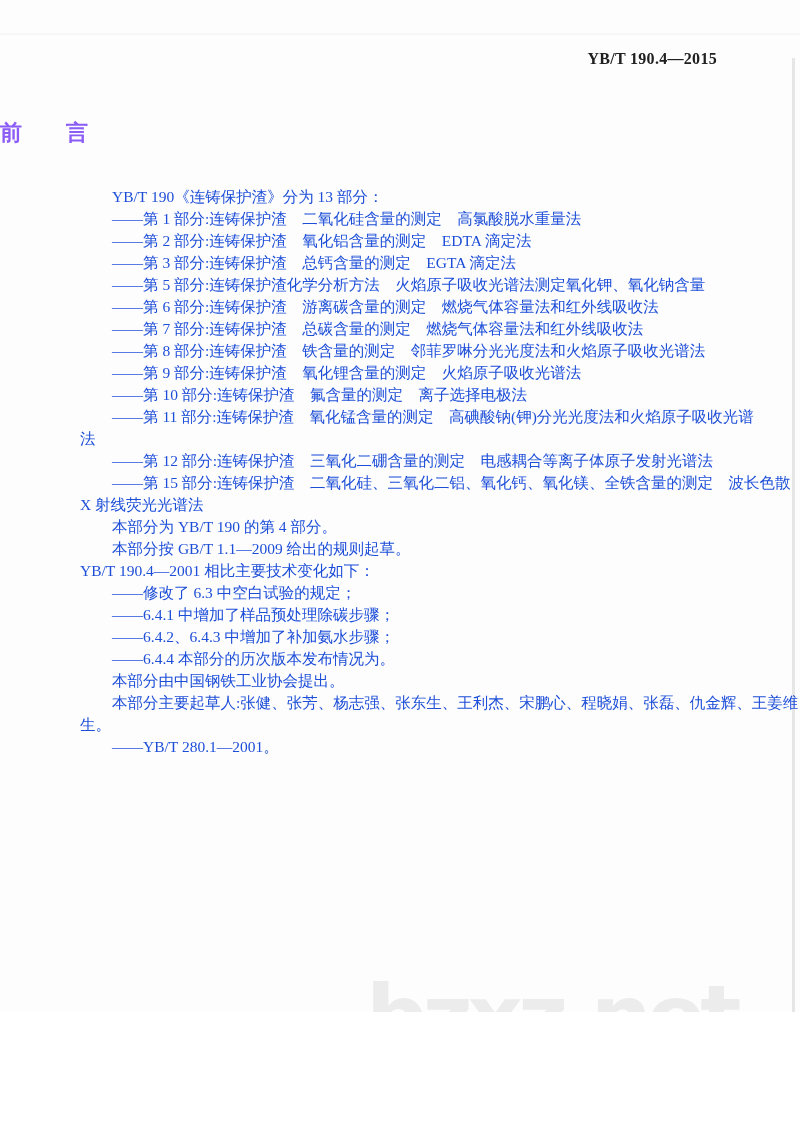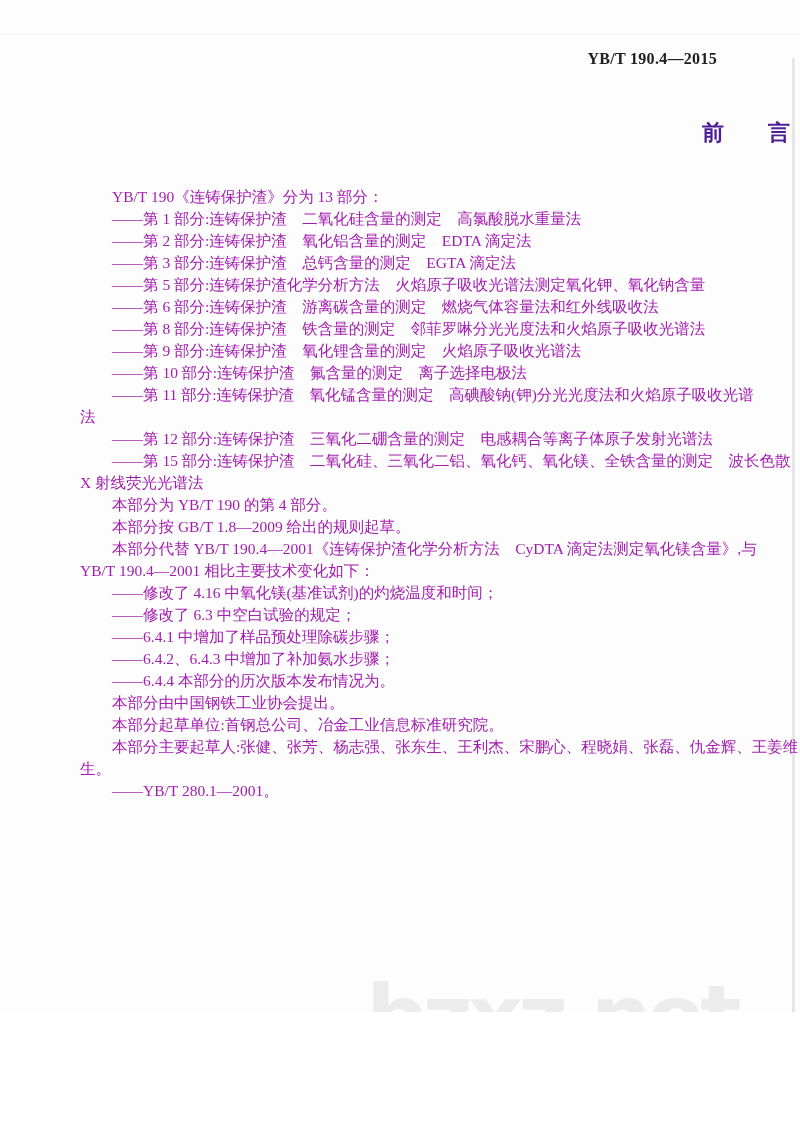--- a/index.html
+++ b/index.html
@@ -60,38 +60,38 @@
     font-size: 16px;
     font-weight: bold;
     letter-spacing: 0.3px;
     color: #202020;
   }
   .page-title {
     position: absolute;
     top: 118px;
     left: 0;
     width: 790px;
-    text-align: right;
+    text-align: left;
     font-size: 22px;
     font-weight: bold;
-    color: #4c1d95;
+    color: #8b5cf6;
   }
   .foreword {
     position: absolute;
     top: 186px;
     left: 80px;
     width: 665px;
   }
   .foreword p.line {
     margin: 0;
     font-size: 15.5px;
     line-height: 22px;
     white-space: nowrap;
     font-weight: 500;
-    color: #a21caf;
+    color: #1d4ed8;
   }
   .foreword p.line.ind {
     text-indent: 32px;
   }
   .watermark {
     position: absolute;
     top: 966px;
     left: 366px;
     font-family: "DejaVu Sans", "Liberation Sans", sans-serif;
     font-weight: bold;
@@ -113,39 +113,37 @@
 
   <div class="page-title">前　　言</div>
 
   <div class="foreword">
       <p class="line ind">YB/T 190《连铸保护渣》分为 13 部分：</p>
       <p class="line ind">——第 1 部分:连铸保护渣　二氧化硅含量的测定　高氯酸脱水重量法</p>
       <p class="line ind">——第 2 部分:连铸保护渣　氧化铝含量的测定　EDTA 滴定法</p>
       <p class="line ind">——第 3 部分:连铸保护渣　总钙含量的测定　EGTA 滴定法</p>
       <p class="line ind">——第 5 部分:连铸保护渣化学分析方法　火焰原子吸收光谱法测定氧化钾、氧化钠含量</p>
       <p class="line ind">——第 6 部分:连铸保护渣　游离碳含量的测定　燃烧气体容量法和红外线吸收法</p>
+      <p class="line ind">——第 7 部分:连铸保护渣　总碳含量的测定　燃烧气体容量法和红外线吸收法</p>
       <p class="line ind">——第 8 部分:连铸保护渣　铁含量的测定　邻菲罗啉分光光度法和火焰原子吸收光谱法</p>
       <p class="line ind">——第 9 部分:连铸保护渣　氧化锂含量的测定　火焰原子吸收光谱法</p>
       <p class="line ind">——第 10 部分:连铸保护渣　氟含量的测定　离子选择电极法</p>
       <p class="line ind">——第 11 部分:连铸保护渣　氧化锰含量的测定　高碘酸钠(钾)分光光度法和火焰原子吸收光谱</p>
       <p class="line">法</p>
       <p class="line ind">——第 12 部分:连铸保护渣　三氧化二硼含量的测定　电感耦合等离子体原子发射光谱法</p>
       <p class="line ind">——第 15 部分:连铸保护渣　二氧化硅、三氧化二铝、氧化钙、氧化镁、全铁含量的测定　波长色散</p>
       <p class="line">X 射线荧光光谱法</p>
       <p class="line ind">本部分为 YB/T 190 的第 4 部分。</p>
-      <p class="line ind">本部分按 GB/T 1.8—2009 给出的规则起草。</p>
-      <p class="line ind">本部分代替 YB/T 190.4—2001《连铸保护渣化学分析方法　CyDTA 滴定法测定氧化镁含量》,与</p>
+      <p class="line ind">本部分按 GB/T 1.1—2009 给出的规则起草。</p>
       <p class="line">YB/T 190.4—2001 相比主要技术变化如下：</p>
-      <p class="line ind">——修改了 4.16 中氧化镁(基准试剂)的灼烧温度和时间；</p>
       <p class="line ind">——修改了 6.3 中空白试验的规定；</p>
       <p class="line ind">——6.4.1 中增加了样品预处理除碳步骤；</p>
       <p class="line ind">——6.4.2、6.4.3 中增加了补加氨水步骤；</p>
       <p class="line ind">——6.4.4 本部分的历次版本发布情况为。</p>
       <p class="line ind">本部分由中国钢铁工业协会提出。</p>
-      <p class="line ind">本部分起草单位:首钢总公司、冶金工业信息标准研究院。</p>
       <p class="line ind">本部分主要起草人:张健、张芳、杨志强、张东生、王利杰、宋鹏心、程晓娟、张磊、仇金辉、王姜维、卢春</p>
       <p class="line">生。</p>
       <p class="line ind">——YB/T 280.1—2001。</p>
     </div>
 
   <div class="watermark">bzxz.net</div>
 
   <div class="bottom-band"></div>
   <div class="bottom-tick-1"></div>
   <div class="bottom-tick-2"></div>

